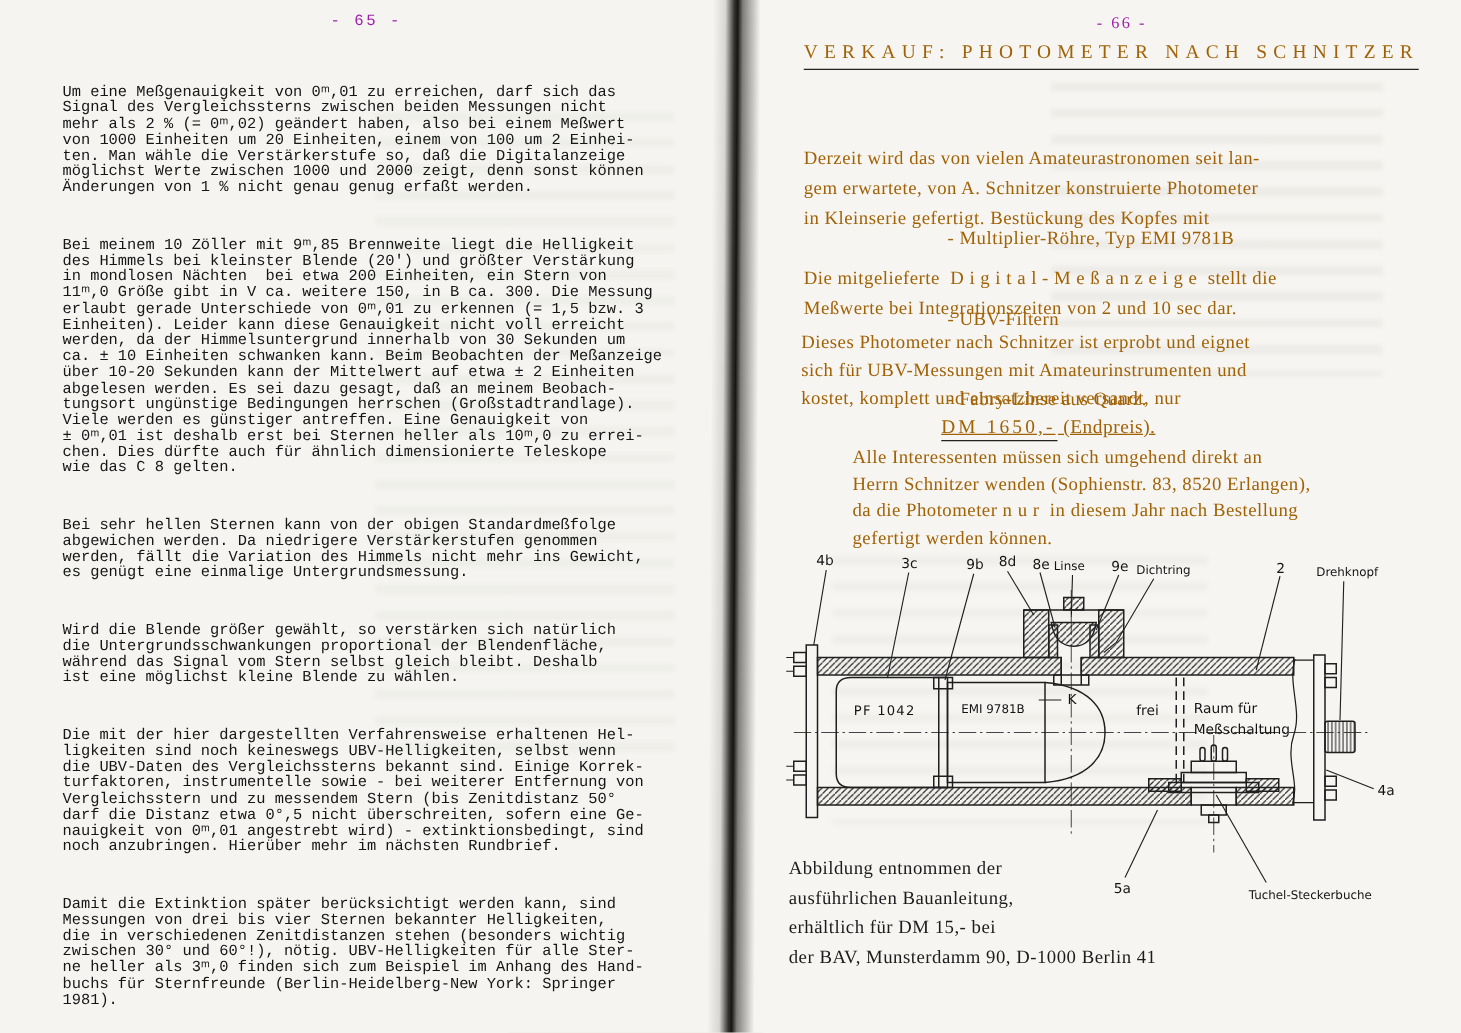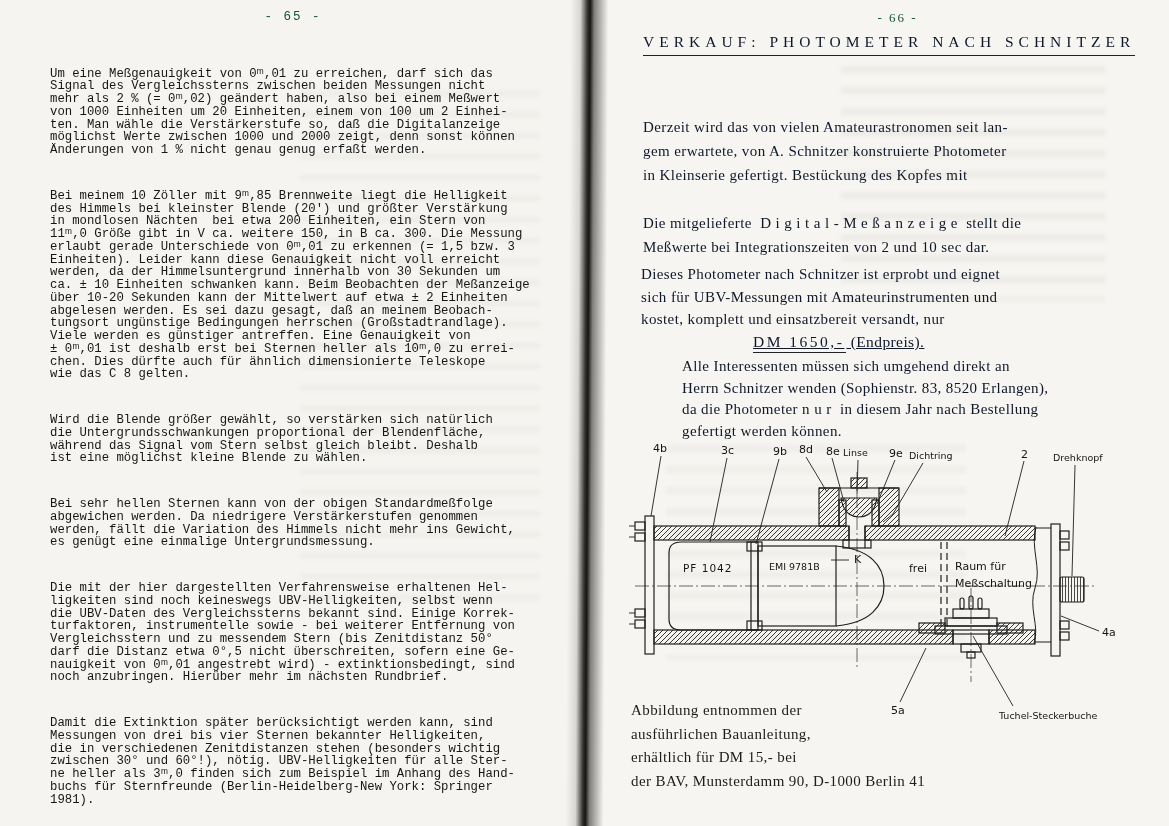--- a/index.html
+++ b/index.html
@@ -33,46 +33,46 @@
     background:repeating-linear-gradient(to bottom,
       rgba(112,106,95,0.10) 0px, rgba(112,106,95,0.10) 7px,
       rgba(0,0,0,0) 7px, rgba(0,0,0,0) 21px);
     filter:blur(2px);
     z-index:0;
   }
 
   
   .pageno{
     position:absolute;top:10px;left:0;right:0;text-align:center;
-    font-size:13px;letter-spacing:2px;color:#14532d;
+    font-size:13px;letter-spacing:2px;color:#a21caf;
   }
   #left-page .pageno{font-family:"Liberation Mono","DejaVu Sans Mono",monospace;font-size:12.5px;}
   #typewriter{
     position:absolute;left:50px;top:42px;width:502px;
     font-family:"Liberation Mono","DejaVu Sans Mono",monospace;
     font-size:12.3px;line-height:12.75px;color:#161616;
     white-space:pre-wrap;z-index:1;
   }
   #typewriter .para{margin:0 0 7.5px 0;font-family:Liberation Mono, monospace;}
 
   
-  .rp{position:absolute;z-index:1;font-size:15px;color:#0f172a;letter-spacing:0.4px;white-space:pre-wrap;}
+  .rp{position:absolute;z-index:1;font-size:15px;color:#a16207;letter-spacing:0.4px;white-space:pre-wrap;}
   #rp-title{
     top:33px;left:57px;font-size:15.5px;letter-spacing:5px;
     border-bottom:1.6px solid #222;padding-bottom:4px;white-space:nowrap;
   }
   #rp-intro{top:71px;left:57px;width:480px;line-height:24px;margin-top:44px;}
   #rp-bullets{top:138px;left:172px;line-height:21.5px;}
   #rp-digital{top:211px;left:57px;width:480px;line-height:24px;}
   #rp-offer{top:263px;left:55px;width:490px;line-height:22.5px;font-family:Liberation Serif, serif;}
   #rp-price{top:333px;left:167px;font-size:15.5px;white-space:nowrap;text-decoration:underline;}
   #rp-price .u{border-bottom:1.5px solid #222;letter-spacing:2.5px;padding:0 2px 2px 0;}
   #rp-contact{top:356px;left:52px;width:500px;line-height:21.5px;margin-left:44px;}
   #rp-caption{
-    position:absolute;left:8px;top:269px;width:440px;
+    position:absolute;left:8px;top:254px;width:440px;
     font-size:15px;line-height:23.5px;letter-spacing:0.4px;color:#1c1c1c;
     white-space:pre-wrap;z-index:2;
   }
 
   #diagram{position:absolute;left:37px;top:430px;width:540px;height:332px;z-index:1;}
   #diagram svg{display:block;}
   #diagram text{fill:#141414;font-family:"DejaVu Sans","Liberation Sans",sans-serif;}
   .lbl{font-size:11px;}
   .lbl-sm{font-size:9.5px;}
   .lbl-in{font-size:10.5px;letter-spacing:1px;}
@@ -99,28 +99,28 @@
 Einheiten). Leider kann diese Genauigkeit nicht voll erreicht
 werden, da der Himmelsuntergrund innerhalb von 30 Sekunden um
 ca. ± 10 Einheiten schwanken kann. Beim Beobachten der Meßanzeige
 über 10-20 Sekunden kann der Mittelwert auf etwa ± 2 Einheiten
 abgelesen werden. Es sei dazu gesagt, daß an meinem Beobach-
 tungsort ungünstige Bedingungen herrschen (Großstadtrandlage).
 Viele werden es günstiger antreffen. Eine Genauigkeit von
 ± 0ᵐ,01 ist deshalb erst bei Sternen heller als 10ᵐ,0 zu errei-
 chen. Dies dürfte auch für ähnlich dimensionierte Teleskope
 wie das C 8 gelten.</div>
+    <div class="para">Bei sehr hellen Sternen kann von der obigen Standardmeßfolge
+abgewichen werden. Da niedrigere Verstärkerstufen genommen
+werden, fällt die Variation des Himmels nicht mehr ins Gewicht,
+es genügt eine einmalige Untergrundsmessung.</div>
     <div class="para">Wird die Blende größer gewählt, so verstärken sich natürlich
 die Untergrundsschwankungen proportional der Blendenfläche,
 während das Signal vom Stern selbst gleich bleibt. Deshalb
 ist eine möglichst kleine Blende zu wählen.</div>
-    <div class="para">Bei sehr hellen Sternen kann von der obigen Standardmeßfolge
-abgewichen werden. Da niedrigere Verstärkerstufen genommen
-werden, fällt die Variation des Himmels nicht mehr ins Gewicht,
-es genügt eine einmalige Untergrundsmessung.</div>
     <div class="para">Die mit der hier dargestellten Verfahrensweise erhaltenen Hel-
 ligkeiten sind noch keineswegs UBV-Helligkeiten, selbst wenn
 die UBV-Daten des Vergleichssterns bekannt sind. Einige Korrek-
 turfaktoren, instrumentelle sowie - bei weiterer Entfernung von
 Vergleichsstern und zu messendem Stern (bis Zenitdistanz 50°
 darf die Distanz etwa 0°,5 nicht überschreiten, sofern eine Ge-
 nauigkeit von 0ᵐ,01 angestrebt wird) - extinktionsbedingt, sind
 noch anzubringen. Hierüber mehr im nächsten Rundbrief.</div>
     <div class="para">Damit die Extinktion später berücksichtigt werden kann, sind
 Messungen von drei bis vier Sternen bekannter Helligkeiten,
@@ -135,20 +135,25 @@
 <div class="page" id="right-page">
   <div class="ghost" style="left:255px;top:66px;width:265px;height:235px;opacity:.7;"></div>
   <div class="ghost" style="left:80px;top:445px;width:300px;height:215px;opacity:.5;"></div>
 
   <div class="pageno">- 66 -</div>
   <div class="rp" id="rp-title">VERKAUF: PHOTOMETER NACH SCHNITZER</div>
   <div class="rp" id="rp-intro">Derzeit wird das von vielen Amateurastronomen seit lan-
 gem erwartete, von A. Schnitzer konstruierte Photometer
 in Kleinserie gefertigt. Bestückung des Kopfes mit</div>
 
+  <div class="rp" id="rp-bullets">
+    <div>- Multiplier-Röhre, Typ EMI 9781B</div>
+    <div>- UBV-Filtern</div>
+    <div>- Fabry-Linse aus Quarz.</div>
+  </div>
 
   <div class="rp" id="rp-digital">Die mitgelieferte  D i g i t a l - M e ß a n z e i g e  stellt die
 Meßwerte bei Integrationszeiten von 2 und 10 sec dar.</div>
   <div class="rp" id="rp-offer">Dieses Photometer nach Schnitzer ist erprobt und eignet
 sich für UBV-Messungen mit Amateurinstrumenten und
 kostet, komplett und einsatzbereit versandt, nur</div>
 
   <div class="rp" id="rp-price"><span class="u">DM 1650,-</span><span> (Endpreis).</span></div>
 
   <div class="rp" id="rp-contact">Alle Interessenten müssen sich umgehend direkt an

